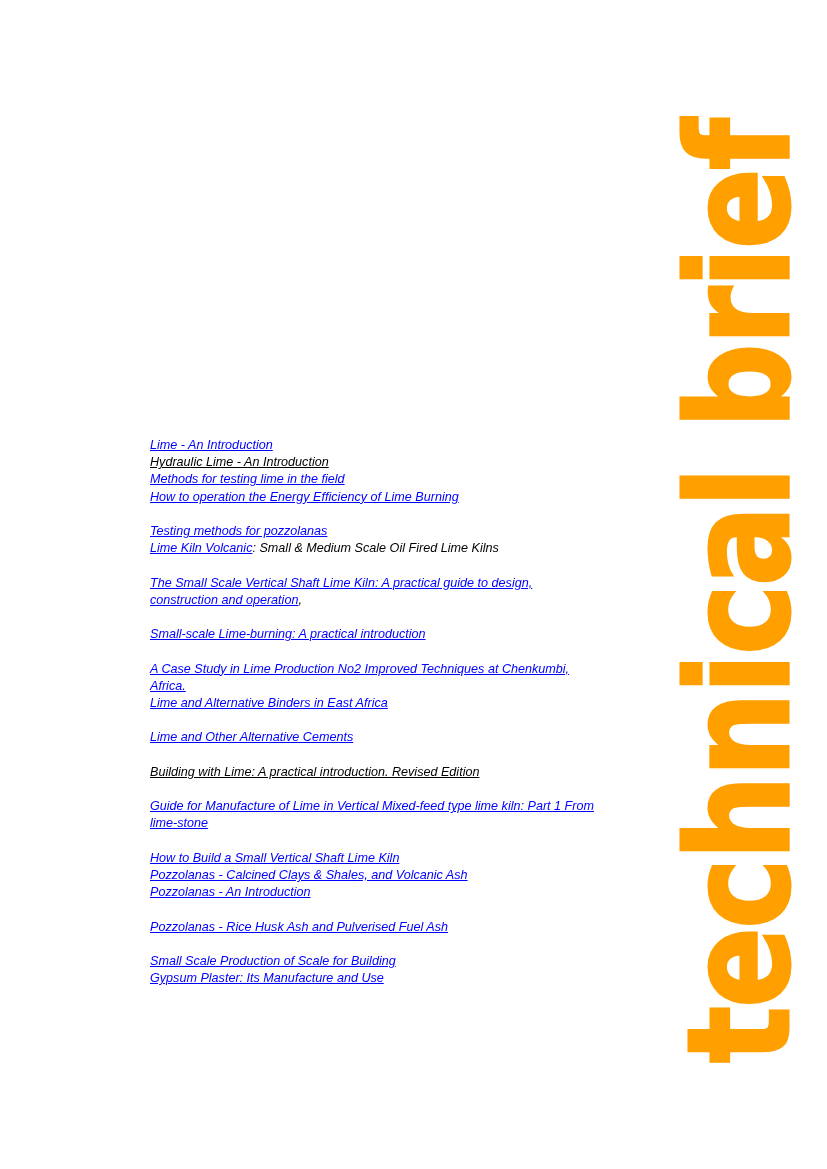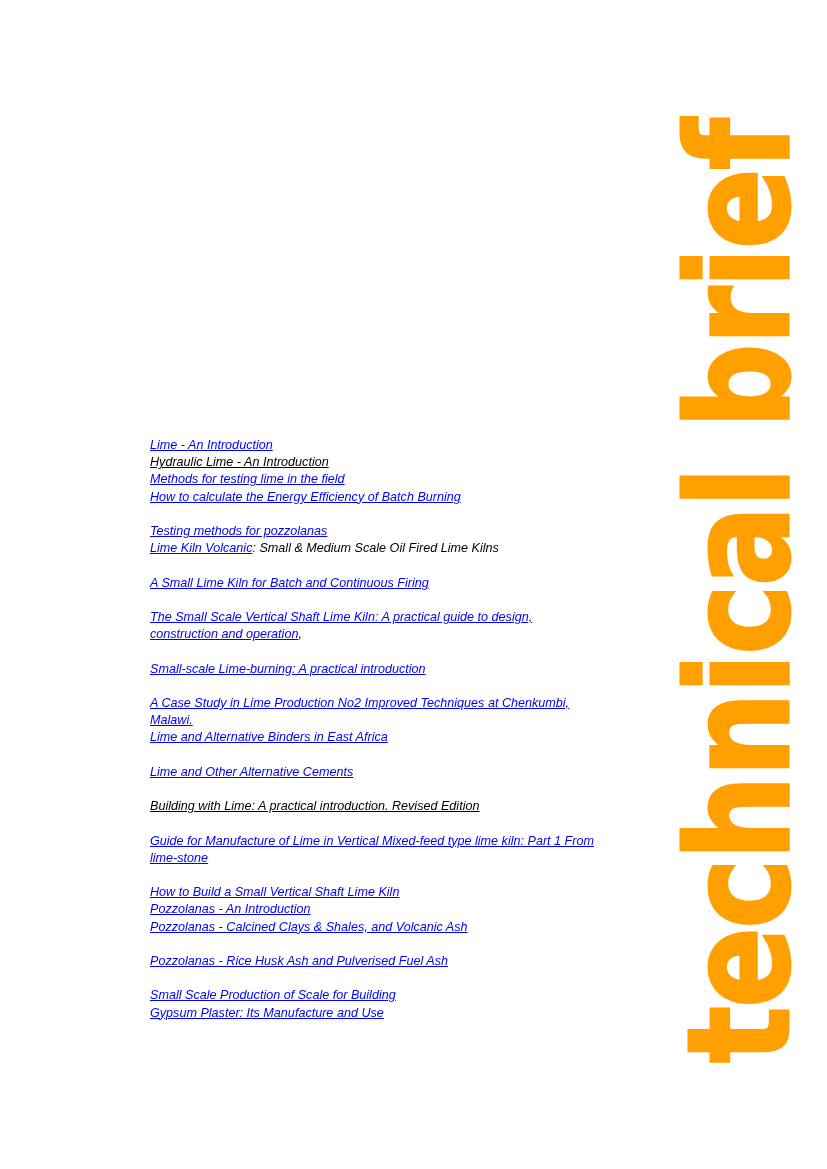--- a/index.html
+++ b/index.html
@@ -57,55 +57,52 @@
 </head>
 <body>
 
 <div class="page">
 
   <div class="toc">
       <div class="toc-group">
         <div class="toc-line"><a class="toc-link" href="#" style="color: rgb(0, 0, 255);">Lime - An Introduction</a></div>
         <div class="toc-line"><a class="toc-link" href="#" style="color: #000000;">Hydraulic Lime - An Introduction</a></div>
         <div class="toc-line"><a class="toc-link" href="#" style="color: rgb(0, 0, 255);">Methods for testing lime in the field</a></div>
-        <div class="toc-line"><a class="toc-link" href="#" style="color: rgb(0, 0, 255);">How to calculate the Energy Efficiency of Batch Burning</a></div>
+        <div class="toc-line"><a class="toc-link" href="#" style="color: rgb(0, 0, 255);">How to operation the Energy Efficiency of Lime Burning</a></div>
       </div>
       <div class="toc-group">
         <div class="toc-line"><a class="toc-link" href="#" style="color: rgb(0, 0, 255);">Testing methods for pozzolanas</a></div>
         <div class="toc-line"><a class="toc-link" href="#" style="color: rgb(0, 0, 255);">Lime Kiln Volcanic</a><span class="toc-plain">: Small &amp; Medium Scale Oil Fired Lime Kilns</span></div>
-      </div>
-      <div class="toc-group">
-        <div class="toc-line"><a class="toc-link" href="#" style="color: rgb(0, 0, 255);">A Small Lime Kiln for Batch and Continuous Firing</a></div>
       </div>
       <div class="toc-group">
         <div class="toc-line"><a class="toc-link" href="#" style="color: rgb(0, 0, 255);">The Small Scale Vertical Shaft Lime Kiln: A practical guide to design,</a></div>
         <div class="toc-line"><a class="toc-link" href="#" style="color: rgb(0, 0, 255);">construction and operation</a><span class="toc-plain">,</span></div>
       </div>
       <div class="toc-group">
         <div class="toc-line"><a class="toc-link" href="#" style="color: rgb(0, 0, 255);">Small-scale Lime-burning: A practical introduction</a></div>
       </div>
       <div class="toc-group">
         <div class="toc-line"><a class="toc-link" href="#" style="color: rgb(0, 0, 255);">A Case Study in Lime Production No2 Improved Techniques at Chenkumbi,</a></div>
-        <div class="toc-line"><a class="toc-link" href="#" style="color: rgb(0, 0, 255);">Malawi.</a></div>
+        <div class="toc-line"><a class="toc-link" href="#" style="color: rgb(0, 0, 255);">Africa.</a></div>
         <div class="toc-line"><a class="toc-link" href="#" style="color: rgb(0, 0, 255);">Lime and Alternative Binders in East Africa</a></div>
       </div>
       <div class="toc-group">
         <div class="toc-line"><a class="toc-link" href="#" style="color: rgb(0, 0, 255);">Lime and Other Alternative Cements</a></div>
       </div>
       <div class="toc-group">
         <div class="toc-line"><a class="toc-link" href="#" style="color: #000000;">Building with Lime: A practical introduction. Revised Edition</a></div>
       </div>
       <div class="toc-group">
         <div class="toc-line"><a class="toc-link" href="#" style="color: rgb(0, 0, 255);">Guide for Manufacture of Lime in Vertical Mixed-feed type lime kiln: Part 1 From</a></div>
         <div class="toc-line"><a class="toc-link" href="#" style="color: rgb(0, 0, 255);">lime-stone</a></div>
       </div>
       <div class="toc-group">
         <div class="toc-line"><a class="toc-link" href="#" style="color: rgb(0, 0, 255);">How to Build a Small Vertical Shaft Lime Kiln</a></div>
+        <div class="toc-line"><a class="toc-link" href="#" style="color: rgb(0, 0, 255);">Pozzolanas - Calcined Clays &amp; Shales, and Volcanic Ash</a></div>
         <div class="toc-line"><a class="toc-link" href="#" style="color: rgb(0, 0, 255);">Pozzolanas - An Introduction</a></div>
-        <div class="toc-line"><a class="toc-link" href="#" style="color: rgb(0, 0, 255);">Pozzolanas - Calcined Clays &amp; Shales, and Volcanic Ash</a></div>
       </div>
       <div class="toc-group">
         <div class="toc-line"><a class="toc-link" href="#" style="color: rgb(0, 0, 255);">Pozzolanas - Rice Husk Ash and Pulverised Fuel Ash</a></div>
       </div>
       <div class="toc-group">
         <div class="toc-line"><a class="toc-link" href="#" style="color: rgb(0, 0, 255);">Small Scale Production of Scale for Building</a></div>
         <div class="toc-line"><a class="toc-link" href="#" style="color: rgb(0, 0, 255);">Gypsum Plaster: Its Manufacture and Use</a></div>
       </div>
     </div>
 

